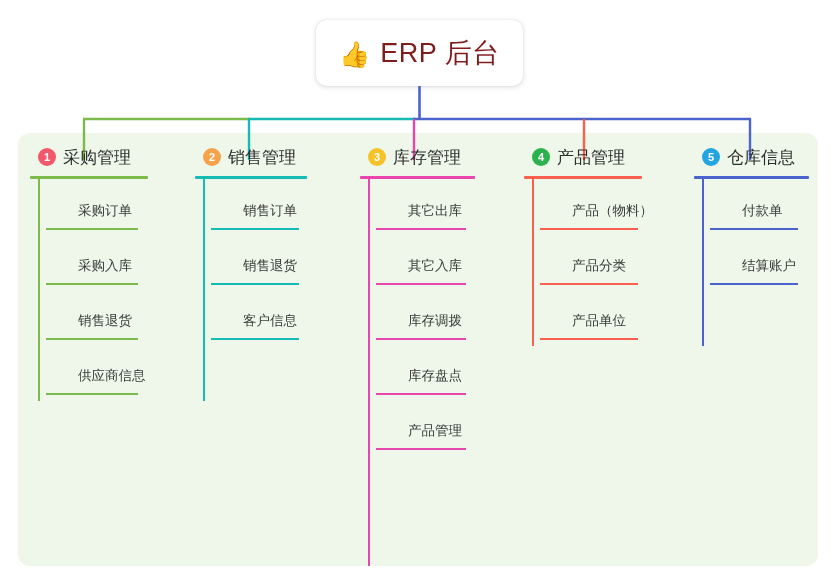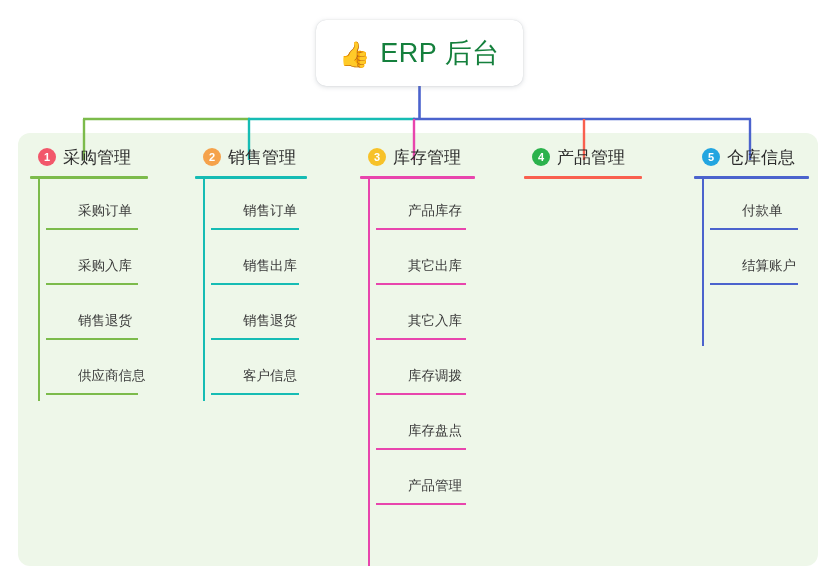--- a/index.html
+++ b/index.html
@@ -37,21 +37,21 @@
     box-sizing: border-box;
   }
   #root-node .thumb {
     font-size: 25px;
     line-height: 1;
     display: inline-block;
     transform: translateY(1px);
   }
   #root-node .root-label {
     font-size: 27px;
-    color: #15803d;
+    color: #7f1d1d;
     letter-spacing: 0.5px;
     white-space: nowrap;
   }
 
   
   #panel {
     position: absolute;
     left: 18px;
     top: 133px;
     width: 800px;
@@ -193,46 +193,38 @@
           <span class="col-title">销售管理</span>
         </div>
         <div class="col-underline" style="background: rgb(22, 188, 180); width: 112px; margin-left: 0px;"></div>
         <div class="leaf-wrap">
           <div class="leaf-spine" style="background: rgb(22, 188, 180); height: 222px;"></div>
           <div class="leaf">
             <span class="leaf-text">销售订单</span>
             <div class="leaf-underline" style="background: rgb(22, 188, 180); width: 88px;"></div>
           </div>
           <div class="leaf">
-            <span class="leaf-text">销售出库</span>
-            <div class="leaf-underline" style="background: rgb(22, 188, 180); width: 88px;"></div>
-          </div>
-          <div class="leaf">
             <span class="leaf-text">销售退货</span>
             <div class="leaf-underline" style="background: rgb(22, 188, 180); width: 88px;"></div>
           </div>
           <div class="leaf">
             <span class="leaf-text">客户信息</span>
             <div class="leaf-underline" style="background: rgb(22, 188, 180); width: 88px;"></div>
           </div>
         </div>
       </div>
       <div class="column" style="left: 360px; width: 150px;">
         <div class="col-head">
           <span class="badge" style="background: rgb(247, 194, 41);">3</span>
           <span class="col-title">库存管理</span>
         </div>
         <div class="col-underline" style="background: rgb(232, 69, 173); width: 115px; margin-left: 0px;"></div>
         <div class="leaf-wrap">
           <div class="leaf-spine" style="background: rgb(232, 69, 173); height: 387px;"></div>
           <div class="leaf">
-            <span class="leaf-text">产品库存</span>
-            <div class="leaf-underline" style="background: rgb(232, 69, 173); width: 90px;"></div>
-          </div>
-          <div class="leaf">
             <span class="leaf-text">其它出库</span>
             <div class="leaf-underline" style="background: rgb(232, 69, 173); width: 90px;"></div>
           </div>
           <div class="leaf">
             <span class="leaf-text">其它入库</span>
             <div class="leaf-underline" style="background: rgb(232, 69, 173); width: 90px;"></div>
           </div>
           <div class="leaf">
             <span class="leaf-text">库存调拨</span>
             <div class="leaf-underline" style="background: rgb(232, 69, 173); width: 90px;"></div>
@@ -246,20 +238,35 @@
             <div class="leaf-underline" style="background: rgb(232, 69, 173); width: 90px;"></div>
           </div>
         </div>
       </div>
       <div class="column" style="left: 524px; width: 150px;">
         <div class="col-head">
           <span class="badge" style="background: rgb(43, 178, 76);">4</span>
           <span class="col-title">产品管理</span>
         </div>
         <div class="col-underline" style="background: rgb(249, 96, 79); width: 118px; margin-left: 0px;"></div>
+        <div class="leaf-wrap">
+          <div class="leaf-spine" style="background: rgb(249, 96, 79); height: 167px;"></div>
+          <div class="leaf">
+            <span class="leaf-text">产品（物料）</span>
+            <div class="leaf-underline" style="background: rgb(249, 96, 79); width: 98px;"></div>
+          </div>
+          <div class="leaf">
+            <span class="leaf-text">产品分类</span>
+            <div class="leaf-underline" style="background: rgb(249, 96, 79); width: 98px;"></div>
+          </div>
+          <div class="leaf">
+            <span class="leaf-text">产品单位</span>
+            <div class="leaf-underline" style="background: rgb(249, 96, 79); width: 98px;"></div>
+          </div>
+        </div>
       </div>
       <div class="column" style="left: 694px; width: 140px;">
         <div class="col-head">
           <span class="badge" style="background: rgb(34, 165, 224);">5</span>
           <span class="col-title">仓库信息</span>
         </div>
         <div class="col-underline" style="background: rgb(75, 99, 205); width: 115px; margin-left: 0px;"></div>
         <div class="leaf-wrap">
           <div class="leaf-spine" style="background: rgb(75, 99, 205); height: 167px;"></div>
           <div class="leaf">

